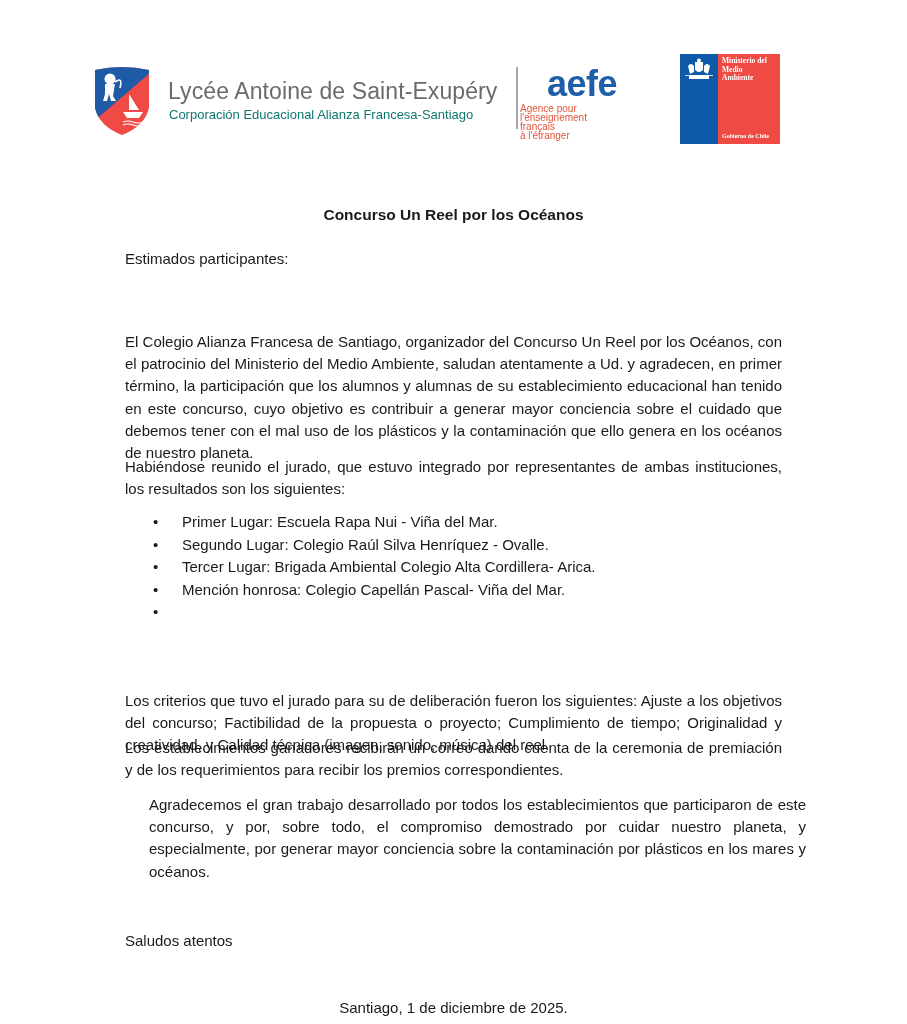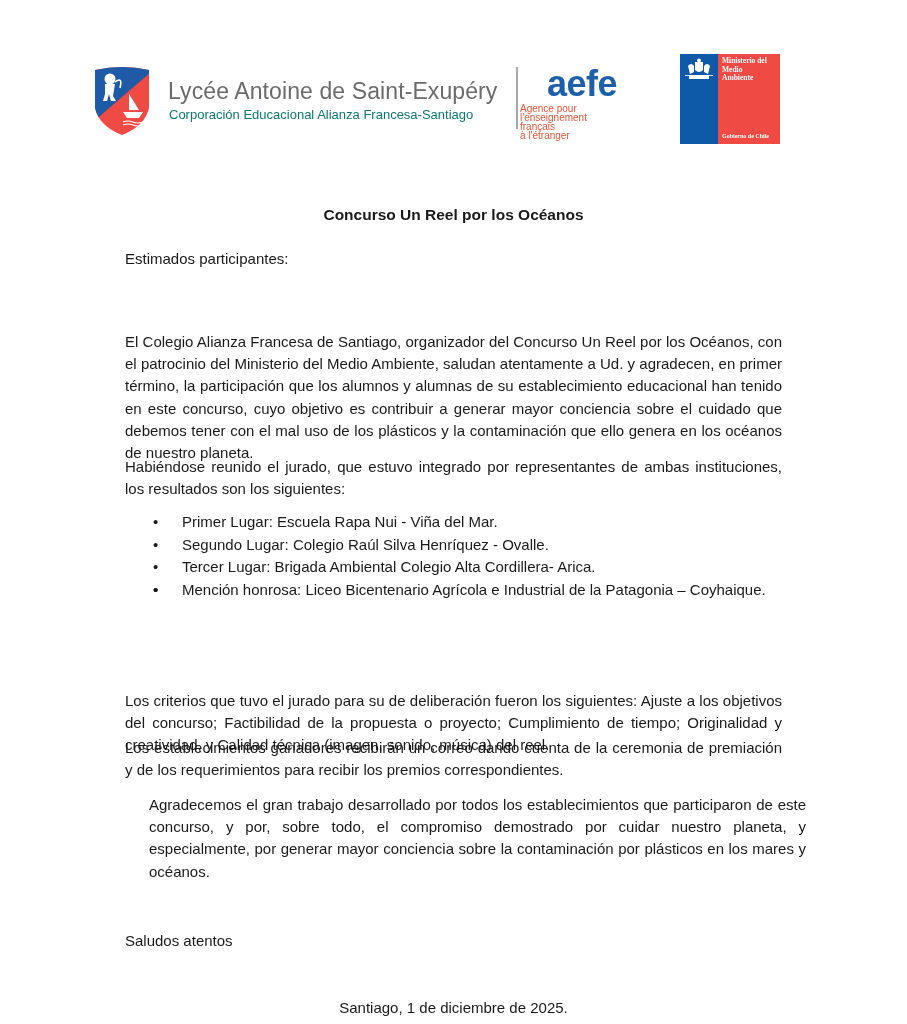--- a/index.html
+++ b/index.html
@@ -95,21 +95,21 @@
 
 <div id="doc-title" class="abs">Concurso Un Reel por los Océanos</div>
 <div id="greeting" class="abs txt">Estimados participantes:</div>
 <div id="p1" class="abs txt last">El Colegio Alianza Francesa de Santiago, organizador del Concurso Un Reel por los Océanos, con el patrocinio del Ministerio del Medio Ambiente, saludan atentamente a Ud. y agradecen, en primer término, la participación que los alumnos y alumnas de su establecimiento educacional han tenido en este concurso, cuyo objetivo es contribuir a generar mayor conciencia sobre el cuidado que debemos tener con el mal uso de los plásticos y la contaminación que ello genera en los océanos de nuestro planeta.</div>
 <div id="p2" class="abs txt last">Habiéndose reunido el jurado, que estuvo integrado por representantes de ambas instituciones, los resultados son los siguientes:</div>
 
 <ul id="results" class="abs">
   <li><span class="bullet">•</span><span>Primer Lugar: Escuela Rapa Nui - Viña del Mar.</span></li>
   <li><span class="bullet">•</span><span>Segundo Lugar: Colegio Raúl Silva Henríquez - Ovalle.</span></li>
   <li><span class="bullet">•</span><span>Tercer Lugar: Brigada Ambiental Colegio Alta Cordillera- Arica.</span></li>
+  <li><span class="bullet">•</span><span>Mención honrosa: Colegio Capellán Pascal- Viña del Mar.</span></li>
   <li><span class="bullet">•</span></li>
-  <li><span class="bullet">•</span><span>Mención honrosa: Liceo Bicentenario Agrícola e Industrial de la Patagonia – Coyhaique.</span></li>
 </ul>
 
 <div id="p3" class="abs txt last">Los criterios que tuvo el jurado para su de deliberación fueron los siguientes: Ajuste a los objetivos del concurso; Factibilidad de la propuesta o proyecto; Cumplimiento de tiempo; Originalidad y creatividad, y Calidad técnica (imagen, sonido, música) del reel.</div>
 <div id="p4" class="abs txt last">Los establecimientos ganadores recibirán un correo dando cuenta de la ceremonia de premiación y de los requerimientos para recibir los premios correspondientes.</div>
 <div id="p5" class="abs txt last">Agradecemos el gran trabajo desarrollado por todos los establecimientos que participaron de este concurso, y por, sobre todo, el compromiso demostrado por cuidar nuestro planeta, y especialmente, por generar mayor conciencia sobre la contaminación por plásticos en los mares y océanos.</div>
 <div id="closing" class="abs txt">Saludos atentos</div>
 <div id="date" class="abs">Santiago, 1 de diciembre de 2025.</div>
 
 </body></html>

